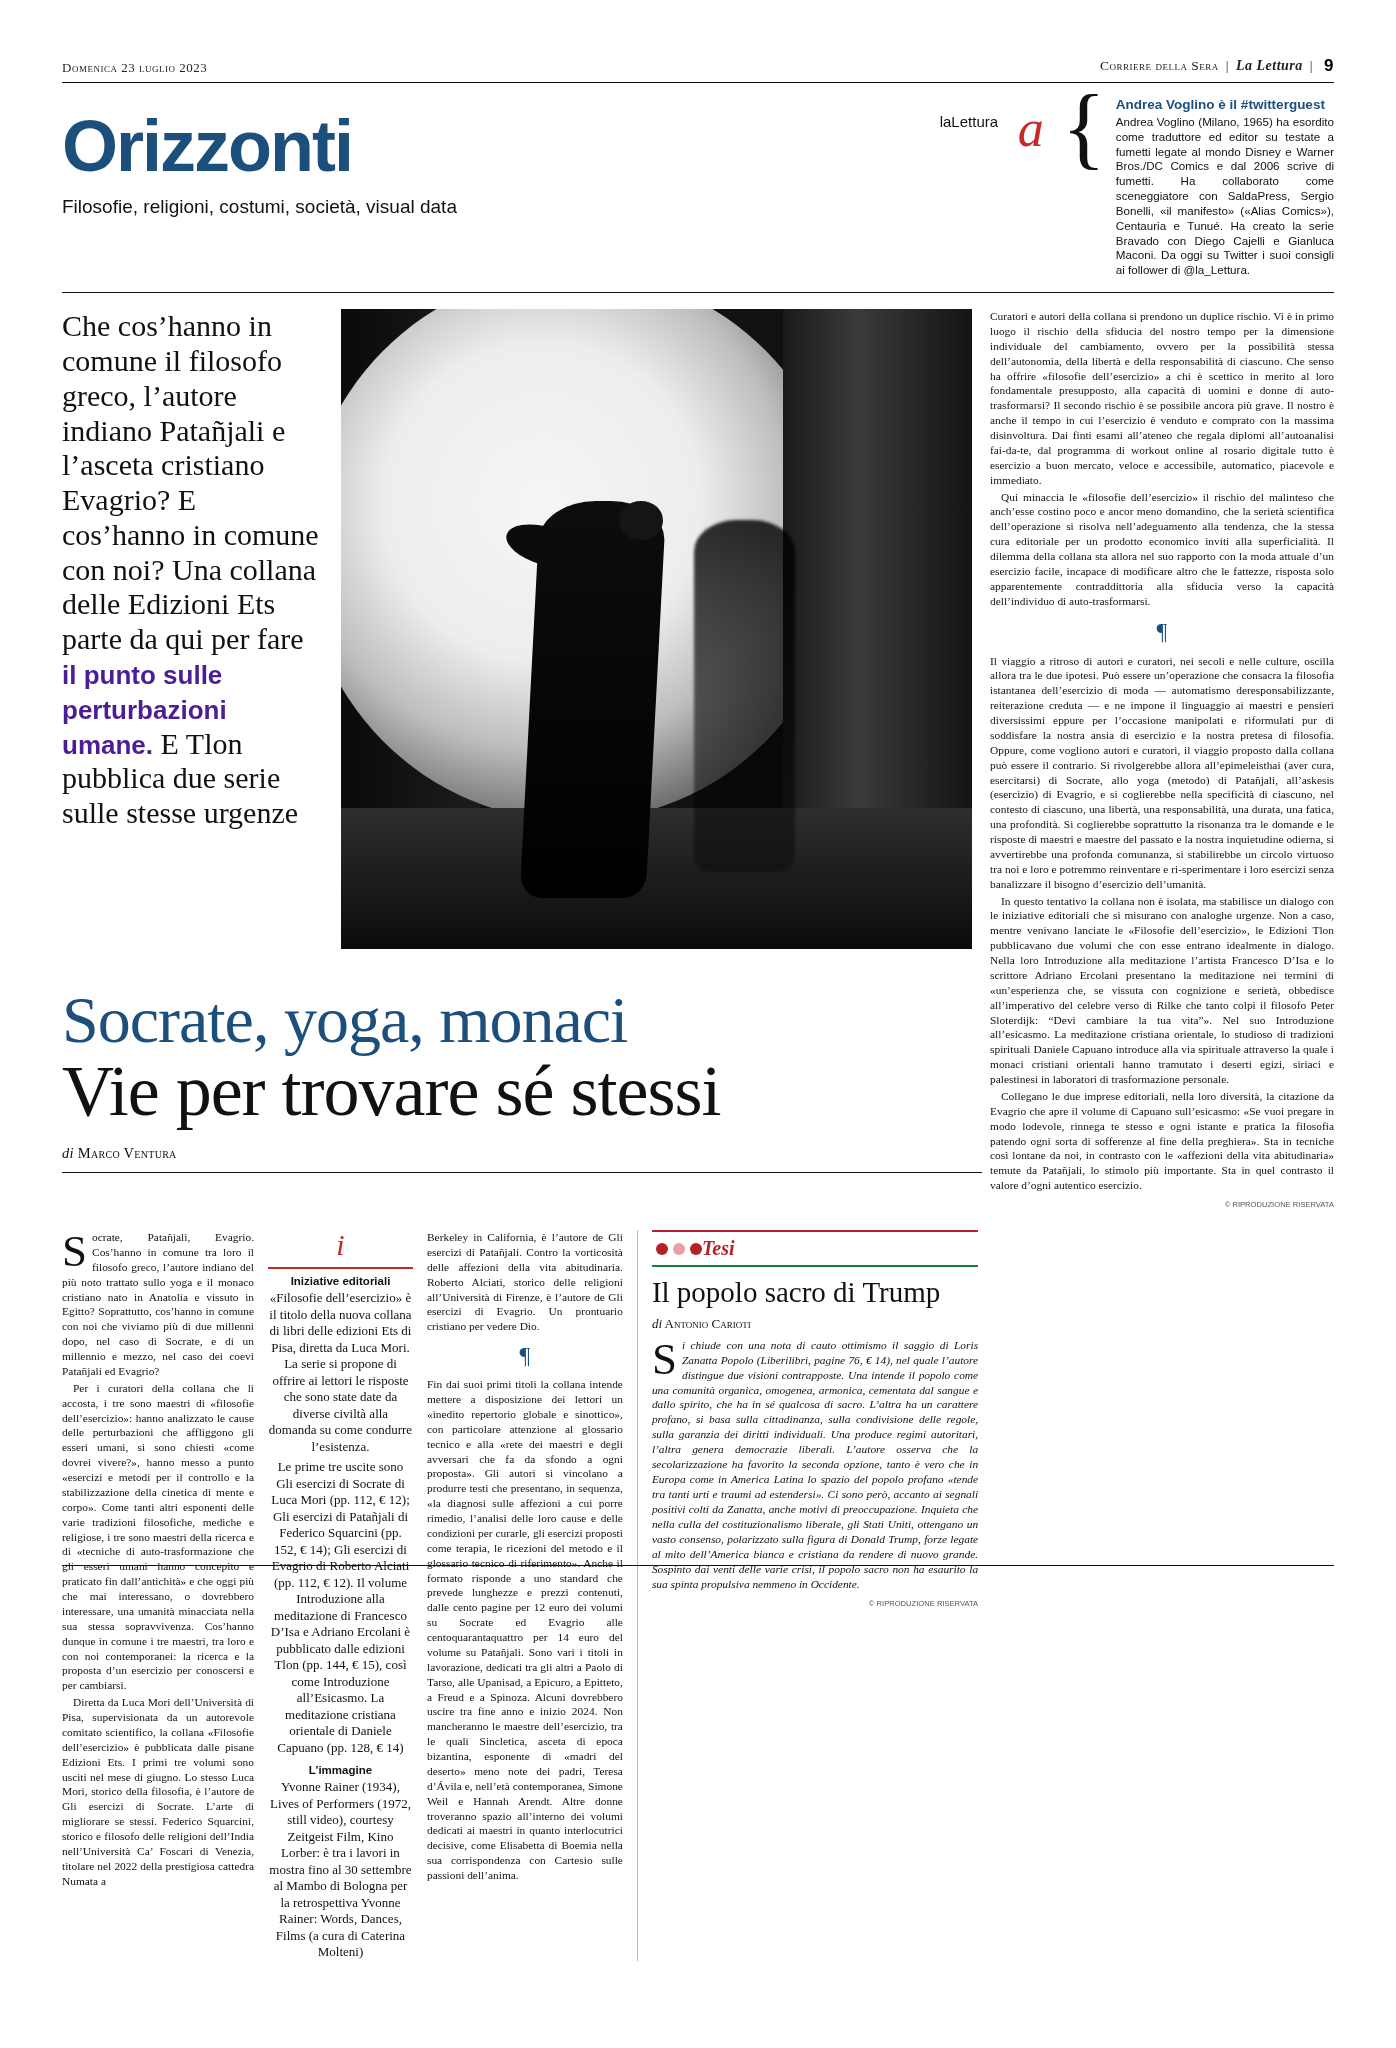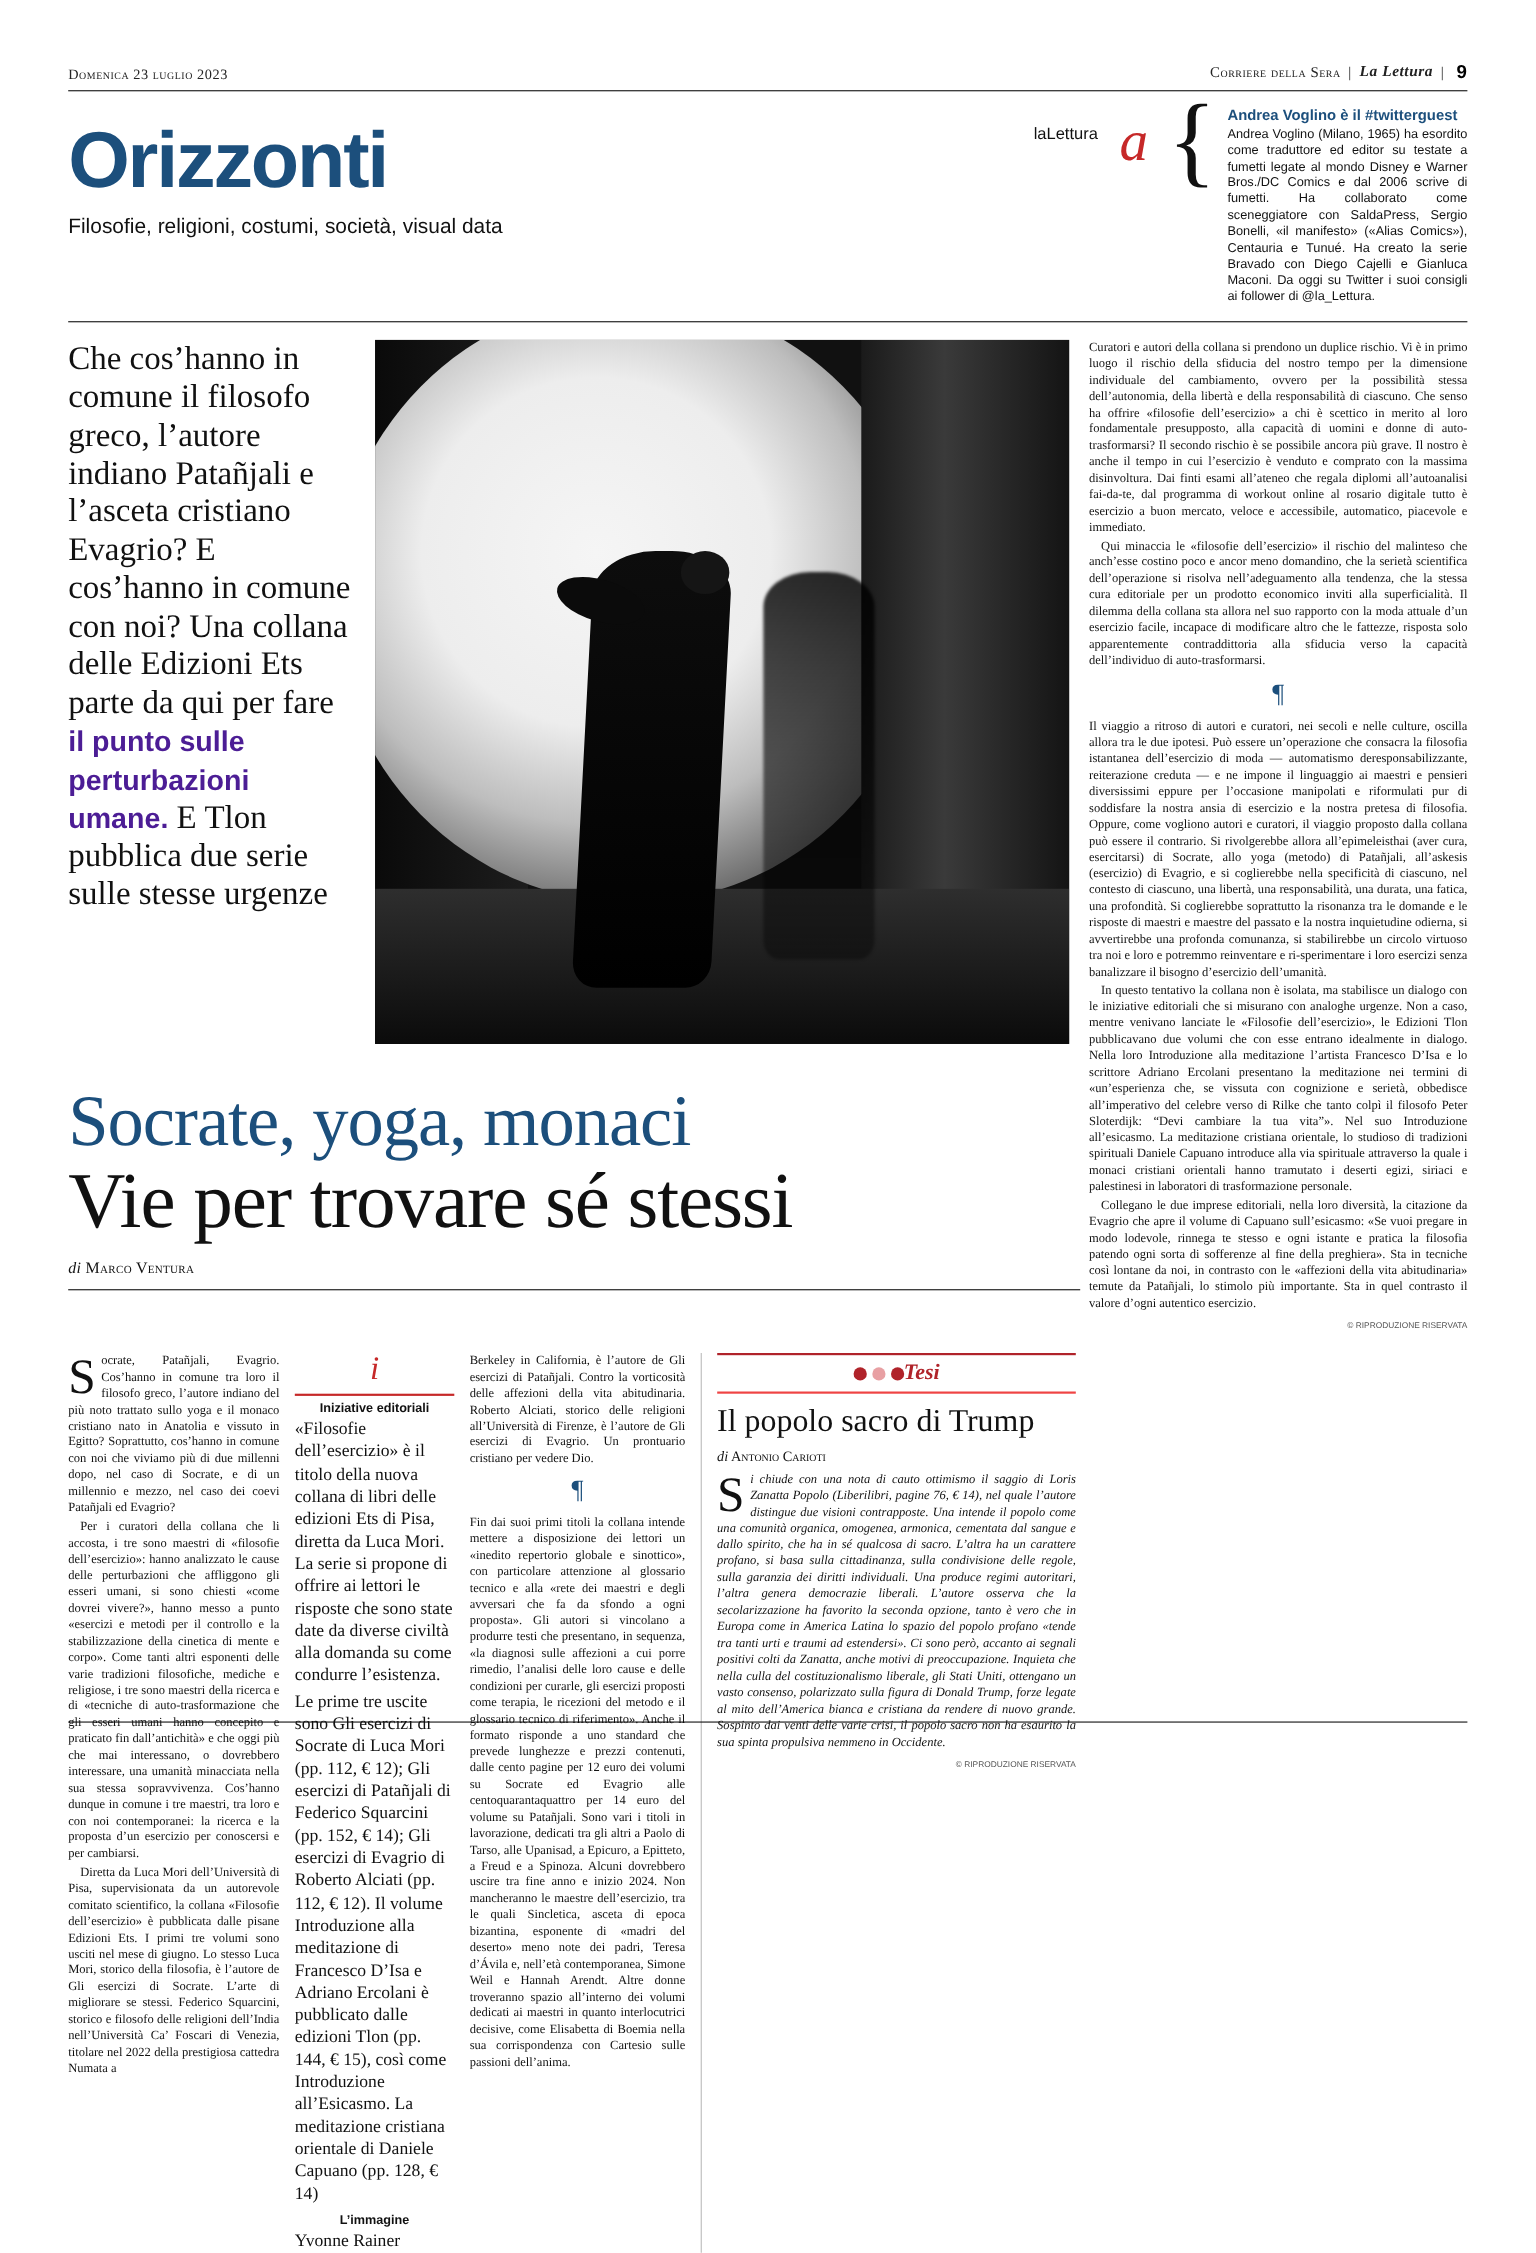--- a/index.html
+++ b/index.html
@@ -127,26 +127,26 @@
   .bcol p.ind, .narrow p.ind { text-indent:11px; }
   .dropcap::first-letter {
     float:left; font-size:45px; line-height:.84; padding:3px 5px 0 0; font-family:"Liberation Serif", serif;
   }
 
   
   .infocol { width:148px; }
   .i-mark { font-family:"Liberation Serif", serif; font-style:italic; font-size:30px; color:#c62828; text-align:center; line-height:1; }
   .i-rule { border-top:2px solid #c62828; margin:7px 0 6px 0; }
   .i-head { font-family:"Liberation Sans", sans-serif; font-weight:bold; font-size:11.5px; text-align:center; color:#111; margin-bottom:3px; }
-  .i-body { font-size:16px; line-height:1.27; text-align:left; font-family:"Liberation Serif", serif; }
+  .i-body { font-size:13px; line-height:1.27; text-align:center; font-family:"Liberation Serif", serif; }
 
   .pilcrow { text-align:center; color:#1c4f7c; font-size:24px; font-family:"Liberation Serif", serif; margin:8px 0; }
 
   
-  .tesi-bar { display:flex; align-items:center; justify-content:center; border-top:2px solid #b0232a; border-bottom:2px solid #ef4444; padding:5px 4px; }
+  .tesi-bar { display:flex; align-items:center; justify-content:flex-start; border-top:2px solid #b0232a; border-bottom:2px solid #15803d; padding:5px 4px; }
   .dots { display:flex; gap:5px; }
   .dots span { width:12px; height:12px; border-radius:50%; display:block; }
   .d1 { background:#b0232a; } .d2 { background:#e8a0a3; } .d3 { background:#b0232a; }
   .tesi-label { font-family:"Liberation Serif", serif; font-style:italic; font-weight:bold; font-size:20px; color:#b0232a; }
   .tesi-title { font-family:"Liberation Serif", serif; font-size:29px; line-height:1.06; margin:10px 0 8px 0; color:#111; }
   .tesi-by { font-size:13px; font-variant:small-caps; margin-bottom:6px; }
   .tesi-by i { font-style:italic; font-variant:normal; }
   .tesi-body p { font-size:11.4px; line-height:1.31; text-align:justify; font-style:italic; margin:0 0 2px 0; }
   .tesi-body .dropcap::first-letter { float:left; font-size:45px; line-height:.84; padding:3px 5px 0 0; font-style:normal; }
 

